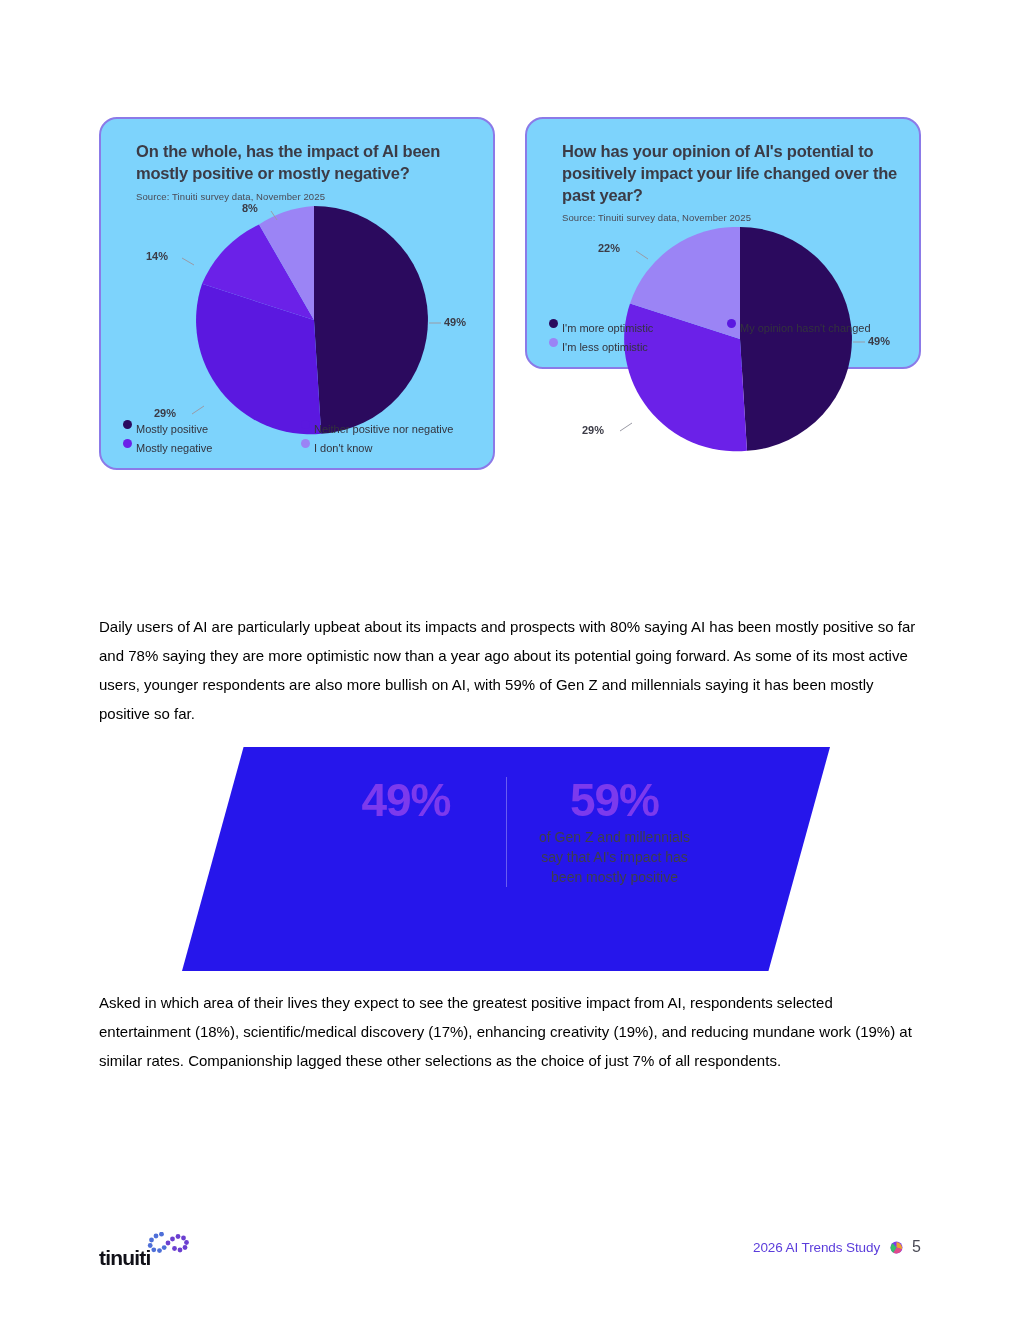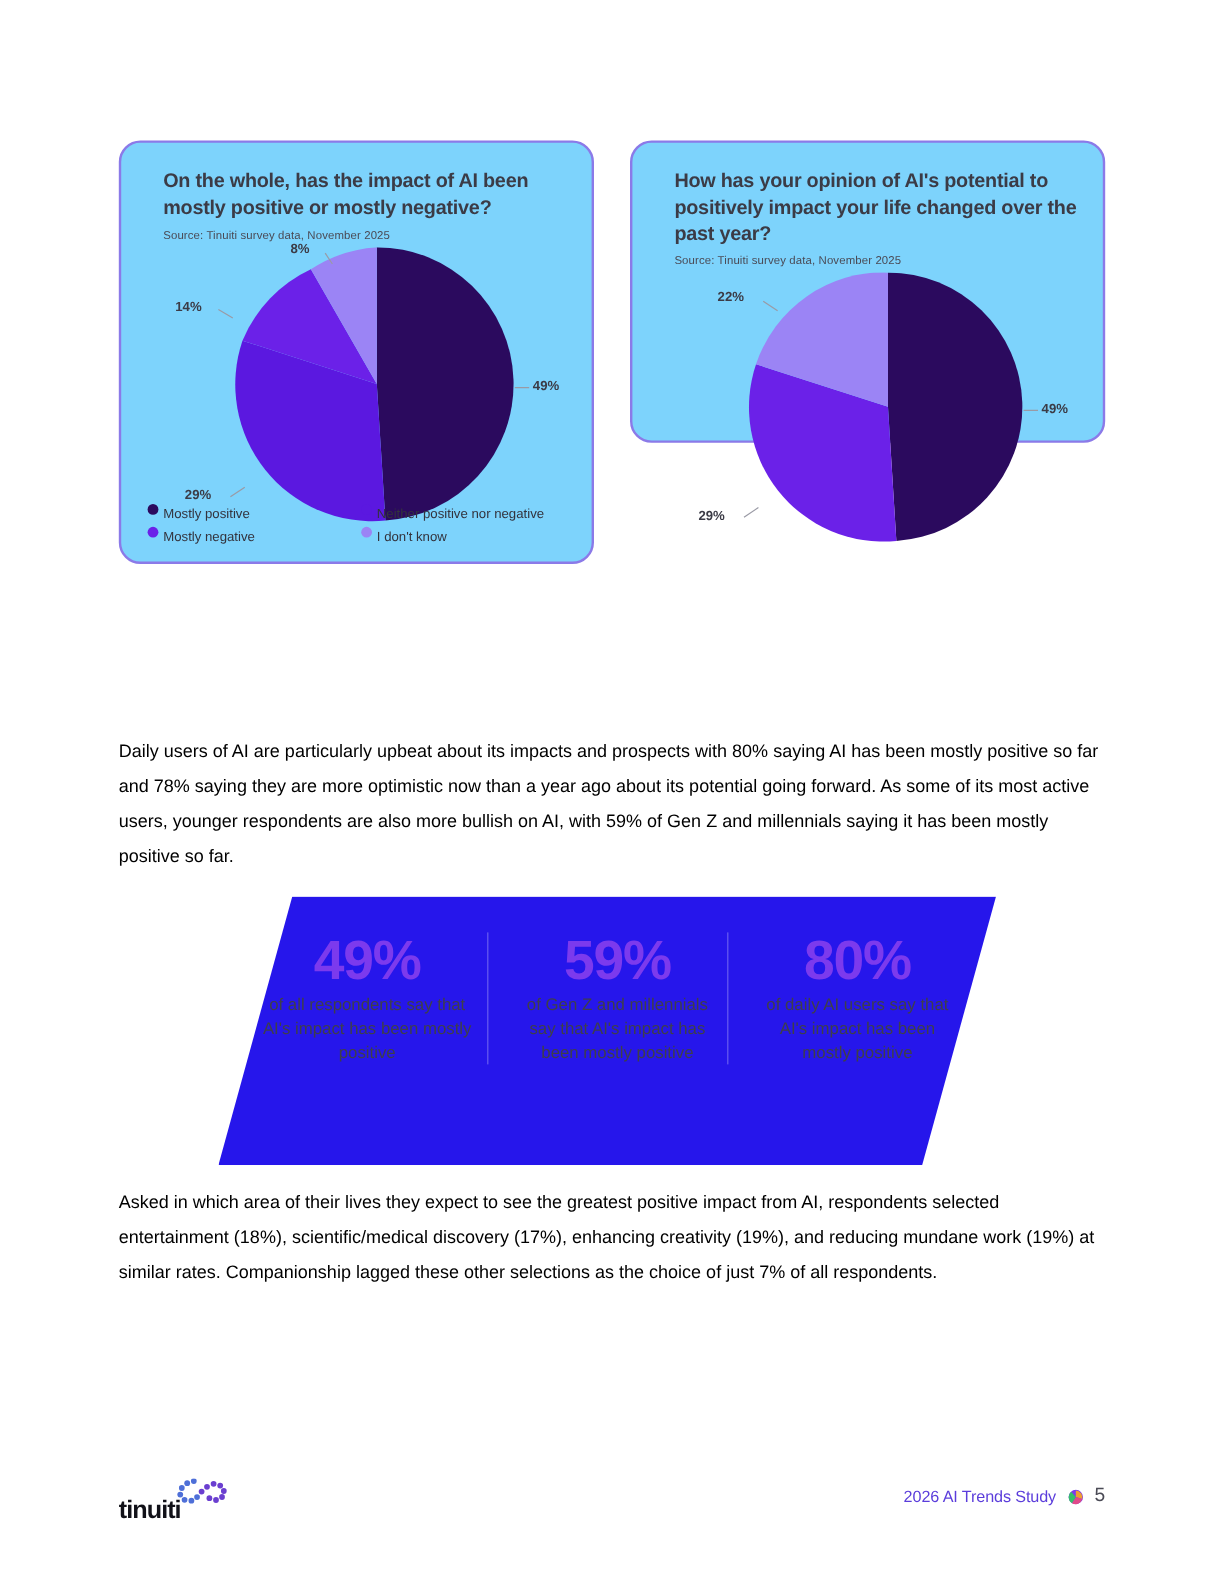--- a/index.html
+++ b/index.html
@@ -257,39 +257,48 @@
         <path d="M178 112 L68.01 76.55 A112 112 0 0 1 178 0 Z" fill="#9b84f5"></path>
         <path d="M291 115 L303 115" stroke="#9a9aa5" stroke-width="1" fill="none"></path>
         <path d="M70 196 L58 204" stroke="#9a9aa5" stroke-width="1" fill="none"></path>
         <path d="M86 32 L74 24" stroke="#9a9aa5" stroke-width="1" fill="none"></path>
       </svg>
       <div class="pie-label" style="left:306px; top:108px;">49%</div>
       <div class="pie-label" style="left:20px; top:197px;">29%</div>
       <div class="pie-label" style="left:36px; top:15px;">22%</div>
     </div>
 
+    <div class="legend two-col">
+      <div class="legend-item">
+        <span class="legend-dot" style="background:#2b0a5e"></span>
+        <span>I'm more optimistic</span>
+      </div>
+      <div class="legend-item">
+        <span class="legend-dot" style="background:#5b18e0"></span>
+        <span>My opinion hasn't changed</span>
+      </div>
+      <div class="legend-item">
+        <span class="legend-dot" style="background:#9b84f5"></span>
+        <span>I'm less optimistic</span>
+      </div>
+    </div>
   </div>
 </div>
 
 <div class="para para-top">Daily users of AI are particularly upbeat about its impacts and prospects with 80% saying AI has been mostly positive so far and 78% saying they are more optimistic now than a year ago about its potential going forward. As some of its most active users, younger respondents are also more bullish on AI, with 59% of Gen Z and millennials saying it has been mostly positive so far.</div>
 
 <div class="banner">
   <div class="banner-shape"></div>
   <div class="banner-stats">
     <div class="stat">
       <div class="stat-value">49%</div>
-      <div class="stat-text">of all respondents say that AI's impact has been mostly positive</div>
     </div>
     <div class="stat">
       <div class="stat-value">59%</div>
       <div class="stat-text">of Gen Z and millennials say that AI's impact has been mostly positive</div>
-    </div>
-    <div class="stat">
-      <div class="stat-value">80%</div>
-      <div class="stat-text">of daily AI users say that AI's impact has been mostly positive</div>
     </div>
   </div>
 </div>
 
 <div class="para para-bottom">Asked in which area of their lives they expect to see the greatest positive impact from AI, respondents selected entertainment (18%), scientific/medical discovery (17%), enhancing creativity (19%), and reducing mundane work (19%) at similar rates. Companionship lagged these other selections as the choice of just 7% of all respondents.</div>
 
 <div class="footer">
   <div class="logo">
     <span class="logo-word">tinuiti</span>
     <span class="logo-mark">

